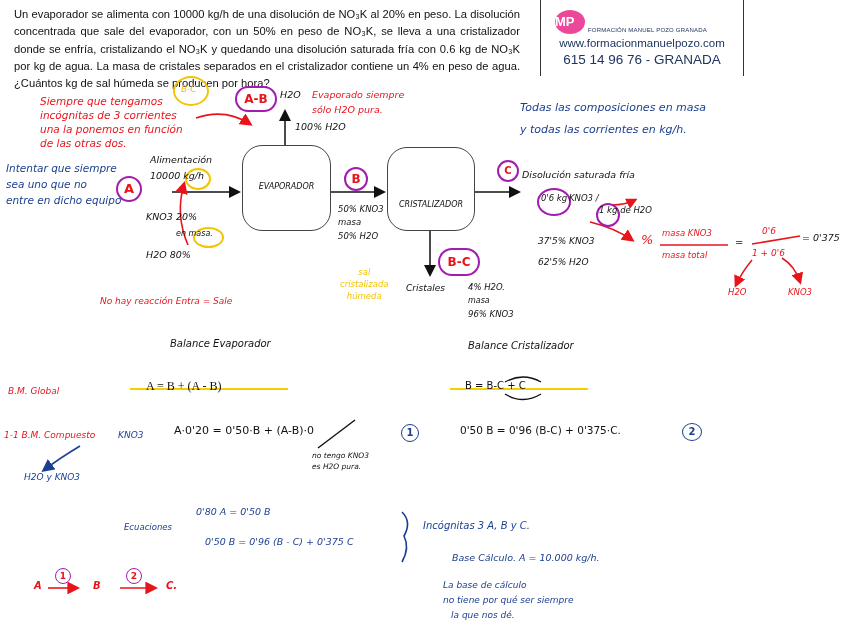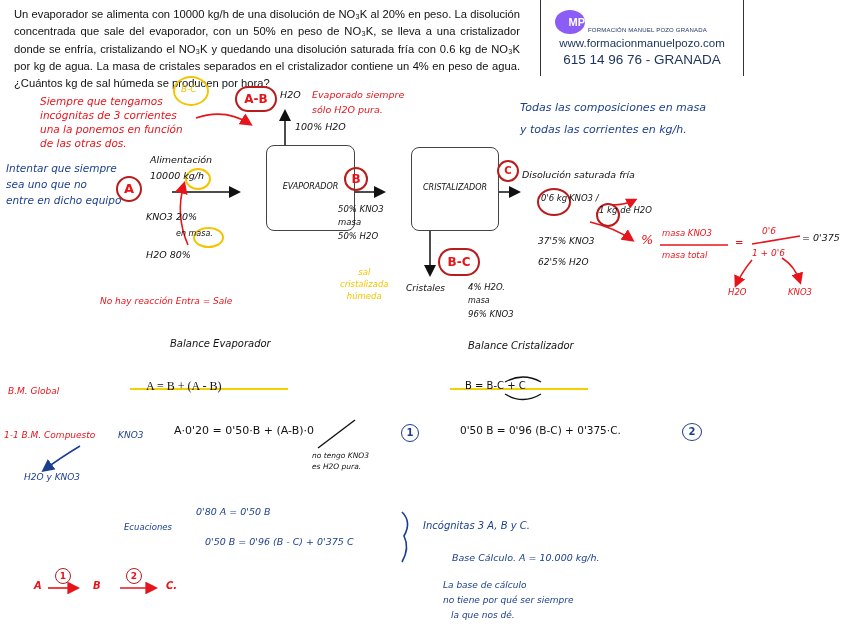--- a/index.html
+++ b/index.html
@@ -1,31 +1,31 @@
 <!DOCTYPE html>
 <html><head>
 <meta charset="utf-8">
 <style>
   html, body { margin: 0; padding: 0; background: #ffffff; }
   body { width: 848px; height: 636px; position: relative; overflow: hidden; font-family: "Liberation Sans", sans-serif; }
   .problem { position: absolute; left: 14px; top: 6px; width: 506px; font-family: "Liberation Sans", sans-serif; font-size: 11.2px; line-height: 17.3px; color: #111; text-align: justify; }
   .logo-box { position: absolute; left: 540px; top: 0; width: 202px; height: 76px; border-left: 1px solid #333; border-right: 1px solid #333; }
-  .logo-mark { position: absolute; left: 14px; top: 10px; width: 30px; height: 24px; border-radius: 50%; background: #8b5cf6; color: #fff; font-size: 11px; font-weight: bold; text-align: right; line-height: 24px; font-family: "Liberation Sans", sans-serif; }
+  .logo-mark { position: absolute; left: 14px; top: 10px; width: 30px; height: 24px; border-radius: 50%; background: #ec4899; color: #fff; font-size: 13px; font-weight: bold; text-align: left; line-height: 24px; font-family: "Liberation Sans", sans-serif; }
   .logo-title { position: absolute; left: 46px; top: 11px; font-size: 12.5px; font-weight: bold; color: #1f3560; font-family: "Liberation Sans", sans-serif; letter-spacing: -0.2px; }
   .logo-sub { position: absolute; left: 47px; top: 27px; font-size: 6px; color: #1f3560; font-family: "Liberation Sans", sans-serif; letter-spacing: 0.2px; }
   .logo-url { position: absolute; left: 0; width: 202px; top: 37px; font-size: 11.5px; text-align: center; color: #1f3560; font-family: "Liberation Sans", sans-serif; }
   .logo-phone { position: absolute; left: 0; width: 202px; top: 52px; font-size: 13.5px; text-align: center; color: #1f3560; font-family: "Liberation Sans", sans-serif; }
   .hw { position: absolute; font-family: "DejaVu Sans", sans-serif; font-style: italic; white-space: nowrap; line-height: 1.15; }
   .red { color: #e8141b; }
   .blue { color: #1b3f8f; }
   .black { color: #111; }
   .yellow { color: #f5c400; }
-  .box { position: absolute; border: 1.3px solid #444; border-radius: 8px; background: #fff; margin-left: 24px; }
+  .box { position: absolute; border: 1.3px solid #444; border-radius: 20px; background: #fff; }
   .box-label { position: absolute; left: 0; right: 0; text-align: center; font-family: "DejaVu Sans", sans-serif; font-style: italic; font-size: 8px; color: #111; }
-  .circle { position: absolute; border: 2px solid #b91c1c; border-radius: 50%; text-align: center; color: #e8141b; font-family: "DejaVu Sans", sans-serif; font-weight: bold; }
+  .circle { position: absolute; border: 2px solid #a21caf; border-radius: 50%; text-align: center; color: #e8141b; font-family: "DejaVu Sans", sans-serif; font-weight: bold; }
   .ycircle { position: absolute; border: 2px solid #f5c400; border-radius: 50%; }
   .bcircle { position: absolute; border: 1.6px solid #1b3f8f; border-radius: 50%; text-align: center; color: #1b3f8f; font-family: "DejaVu Sans", sans-serif; font-size: 10px; font-weight: bold; }
   .yline { position: absolute; height: 2px; background: #f5d000; }
   svg.overlay { position: absolute; left: 0; top: 0; }
 </style>
 </head>
 <body>
 
 <div class="problem">Un evaporador se alimenta con 10000 kg/h de una disolución de NO₃K al 20% en peso. La disolución concentrada que sale del evaporador, con un 50% en peso de NO₃K, se lleva a una cristalizador donde se enfría, cristalizando el NO₃K y quedando una disolución saturada fría con 0.6 kg de NO₃K por kg de agua. La masa de cristales separados en el cristalizador contiene un 4% en peso de agua. ¿Cuántos kg de sal húmeda se producen por hora?</div>
 
@@ -82,21 +82,21 @@
   <path d="M402,512 Q412,522 404,536 Q410,548 402,562" stroke="#1b3f8f" stroke-width="1.6" fill="none"></path>
 
   <line x1="48" y1="588" x2="77" y2="588" stroke="#e8141b" stroke-width="1.6" marker-end="url(#ar)"></line>
   <line x1="120" y1="588" x2="155" y2="588" stroke="#e8141b" stroke-width="1.6" marker-end="url(#ar)"></line>
 </svg>
 
 <div class="box" style="left:242px; top:145px; width:87px; height:84px;">
   <div class="box-label" style="top:36px;">EVAPORADOR</div>
 </div>
 <div class="box" style="left:387px; top:147px; width:86px; height:82px;">
-  <div class="box-label" style="top:35px;">CRISTALIZADOR</div>
+  <div class="box-label" style="top:52px;">CRISTALIZADOR</div>
 </div>
 
 <div class="circle" style="left:116px; top:176px; width:22px; height:22px; line-height:22px; font-size:13px;">A</div>
 <div class="circle" style="left:235px; top:86px; width:38px; height:22px; line-height:22px; font-size:12px; border-radius:14px;">A-B</div>
 <div class="circle" style="left:344px; top:167px; width:20px; height:20px; line-height:20px; font-size:12px;">B</div>
 <div class="circle" style="left:497px; top:160px; width:18px; height:18px; line-height:18px; font-size:10px;">C</div>
 <div class="circle" style="left:438px; top:248px; width:38px; height:24px; line-height:24px; font-size:12px; border-radius:14px;">B-C</div>
 
 <div class="ycircle" style="left:173px; top:76px; width:32px; height:26px;"></div>
 <div class="hw yellow" style="left:181px; top:84px; font-size:9px;">B-C</div>

